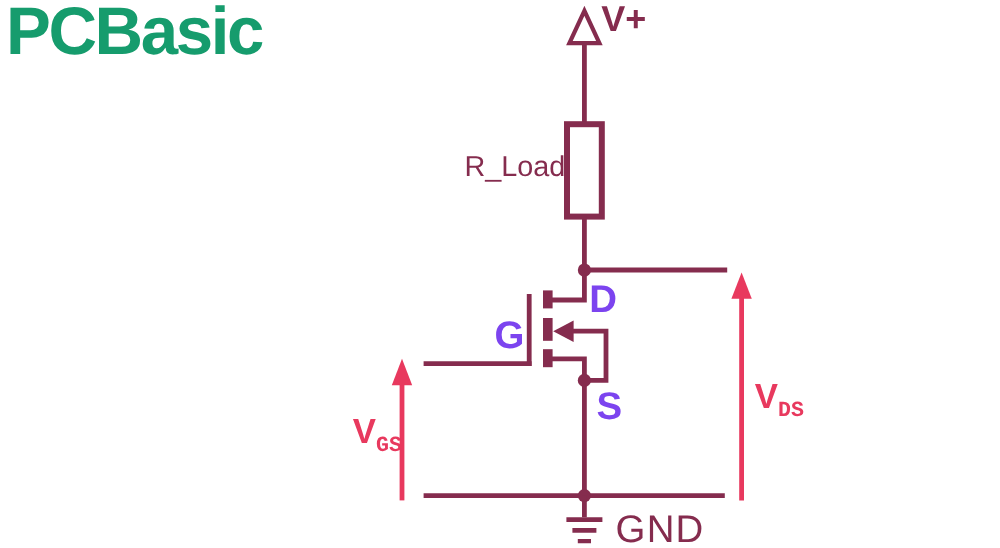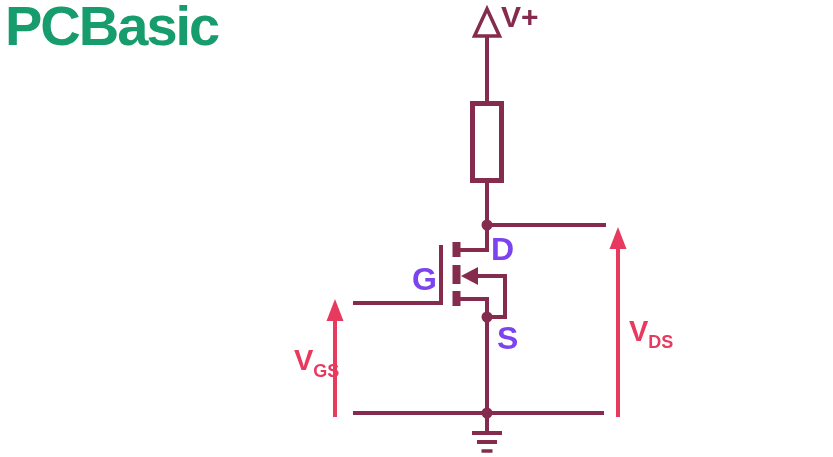--- a/index.html
+++ b/index.html
@@ -24,21 +24,21 @@
   .wire-thin{stroke:var(--wire);stroke-width:3.5;fill:none;}
   .bar{fill:var(--wire);}
   .dot{fill:var(--wire);}
   .openarrow{fill:#FFFFFF;stroke:var(--wire);stroke-width:3.5;}
   .measline{stroke:var(--meas);stroke-width:4;fill:none;}
   .meashead{fill:var(--meas);}
   .lbl{position:absolute;line-height:1;white-space:nowrap;}
   .maroon{color:var(--wire);}
   .purple{color:var(--term);font-weight:700;font-size:32px;}
   .pink{color:var(--meas);font-weight:700;font-size:29px;}
-  .pink sub{font-size:18px;line-height:0;}
+  .pink sub{font-size:18px;line-height:0;font-family:Liberation Mono, monospace;}
   .supply{font-size:30px;font-weight:600;}
   .refdes{font-size:24px;font-weight:500;}
   .gndlbl{font-size:32px;font-weight:500;letter-spacing:1px;}
 </style>
 </head>
 <body>
 
 <div class="stage">
 
   <div class="logo">
@@ -80,24 +80,26 @@
 
     <line class="measline" x1="335" y1="417" x2="335" y2="315"></line>
     <polygon class="meashead" points="335,299 326.5,321 343.5,321"></polygon>
 
     <line class="measline" x1="618" y1="417" x2="618" y2="244"></line>
     <polygon class="meashead" points="618,227 609.5,249 626.5,249"></polygon>
   </svg>
 
   <span class="lbl maroon supply" style="left:501px;top:2px;">V+</span>
 
+  <span class="lbl maroon refdes" style="left:387px;top:128px;">R_Load</span>
 
   <span class="lbl purple" style="left:491px;top:233px;">D</span>
 
   <span class="lbl purple" style="left:412px;top:263px;">G</span>
 
   <span class="lbl purple" style="left:497px;top:322px;">S</span>
 
   <span class="lbl pink" style="left:294px;top:346px;"><span>V</span><sub>GS</sub></span>
 
   <span class="lbl pink" style="left:629px;top:317px;"><span>V</span><sub>DS</sub></span>
 
+  <span class="lbl maroon gndlbl" style="left:513px;top:425px;">GND</span>
 </div>
 
 </body></html>

